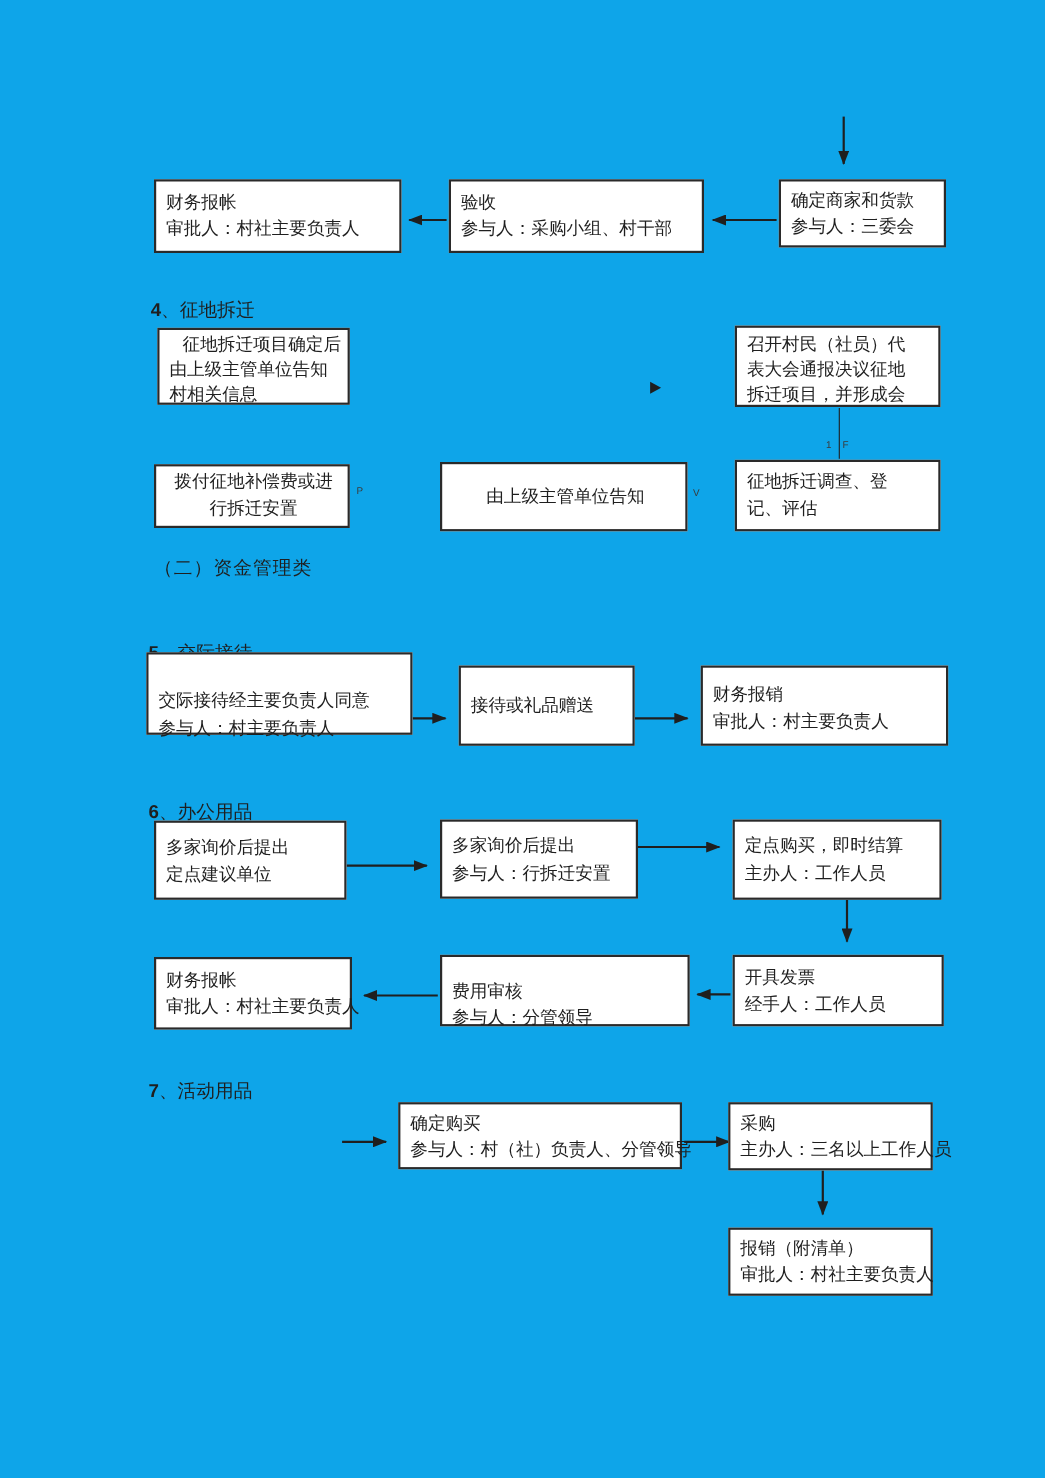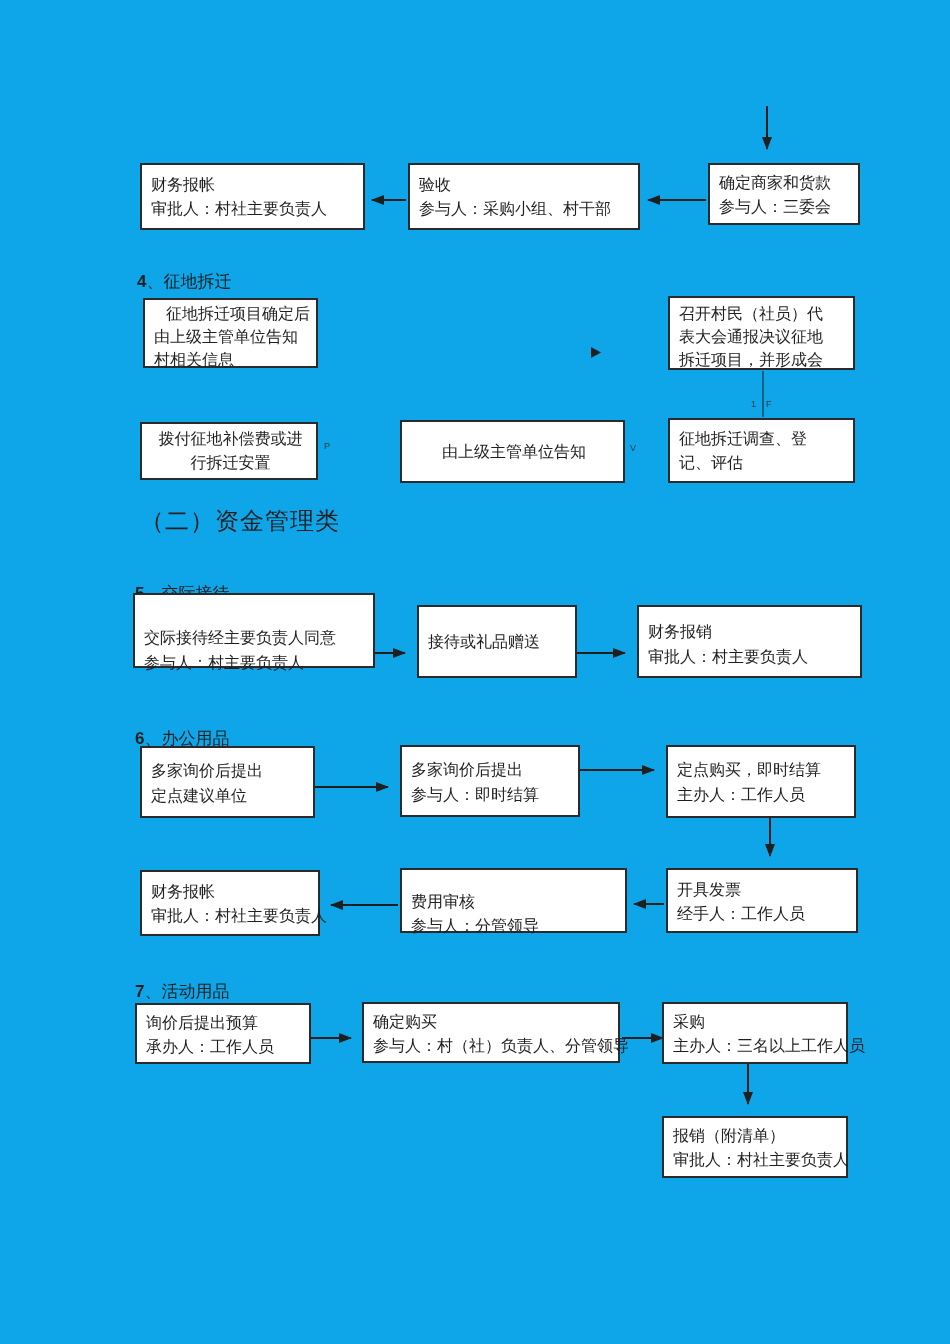--- a/index.html
+++ b/index.html
@@ -12,21 +12,21 @@
     box-sizing:border-box;font-size:16px;line-height:24px;
     padding:8px 6px 0 9px;overflow:visible;
   }
   .node .ln{white-space:nowrap;}
   .clip{overflow:hidden;}
   .vcenter{display:flex;flex-direction:column;justify-content:center;padding-top:0;}
   .hcenter{text-align:center;}
   .ind1{text-indent:12px;}
   .heading{position:absolute;font-size:17px;white-space:nowrap;margin-top:24px;}
   .heading .num{font-family:"Liberation Sans",sans-serif;font-weight:700;}
-  .big-heading{position:absolute;font-size:24px;letter-spacing:1px;white-space:nowrap;}
+  .big-heading{position:absolute;font-size:17px;letter-spacing:1px;white-space:nowrap;}
   .tiny{position:absolute;font-size:9px;font-family:"Liberation Sans",sans-serif;color:#3a3a3a;line-height:9px;}
   svg.overlay{position:absolute;left:0;top:0;pointer-events:none;}
 </style>
 </head>
 <body>
 
 <div class="page">
 
   <svg class="overlay" width="950" height="1344" viewBox="0 0 950 1344">
     <defs>
@@ -117,21 +117,21 @@
 
   <div class="heading" style="left:135px;top:703px">
     <span class="num">6</span><span>、办公用品</span>
   </div>
   <div class="node" style="left:140px;top:746px;width:175px;height:72px;padding-top:10px;line-height:25px">
     <div class="ln">多家询价后提出</div>
     <div class="ln">定点建议单位</div>
   </div>
   <div class="node" style="left:400px;top:745px;width:180px;height:72px;padding-top:10px;line-height:25px">
     <div class="ln">多家询价后提出</div>
-    <div class="ln">参与人：即时结算</div>
+    <div class="ln">参与人：行拆迁安置</div>
   </div>
   <div class="node" style="left:666px;top:745px;width:190px;height:73px;padding-top:10px;line-height:25px">
     <div class="ln">定点购买，即时结算</div>
     <div class="ln">主办人：工作人员</div>
   </div>
   <div class="node" style="left:140px;top:870px;width:180px;height:66px;padding-top:8px">
     <div class="ln">财务报帐</div>
     <div class="ln">审批人：村社主要负责人</div>
   </div>
   <div class="node" style="left:400px;top:868px;width:227px;height:65px;padding-top:20px">
@@ -139,24 +139,20 @@
     <div class="ln">参与人：分管领导</div>
   </div>
   <div class="node" style="left:666px;top:868px;width:192px;height:65px;padding-top:8px">
     <div class="ln">开具发票</div>
     <div class="ln">经手人：工作人员</div>
   </div>
 
   <div class="heading" style="left:135px;top:956px">
     <span class="num">7</span><span>、活动用品</span>
   </div>
-  <div class="node" style="left:135px;top:1003px;width:176px;height:61px;padding-top:6px">
-    <div class="ln">询价后提出预算</div>
-    <div class="ln">承办人：工作人员</div>
-  </div>
   <div class="node" style="left:362px;top:1002px;width:258px;height:61px;padding-top:6px">
     <div class="ln">确定购买</div>
     <div class="ln">参与人：村（社）负责人、分管领导</div>
   </div>
   <div class="node" style="left:662px;top:1002px;width:186px;height:62px;padding-top:6px">
     <div class="ln">采购</div>
     <div class="ln">主办人：三名以上工作人员</div>
   </div>
   <div class="node" style="left:662px;top:1116px;width:186px;height:62px;padding-top:6px">
     <div class="ln">报销（附清单）</div>

